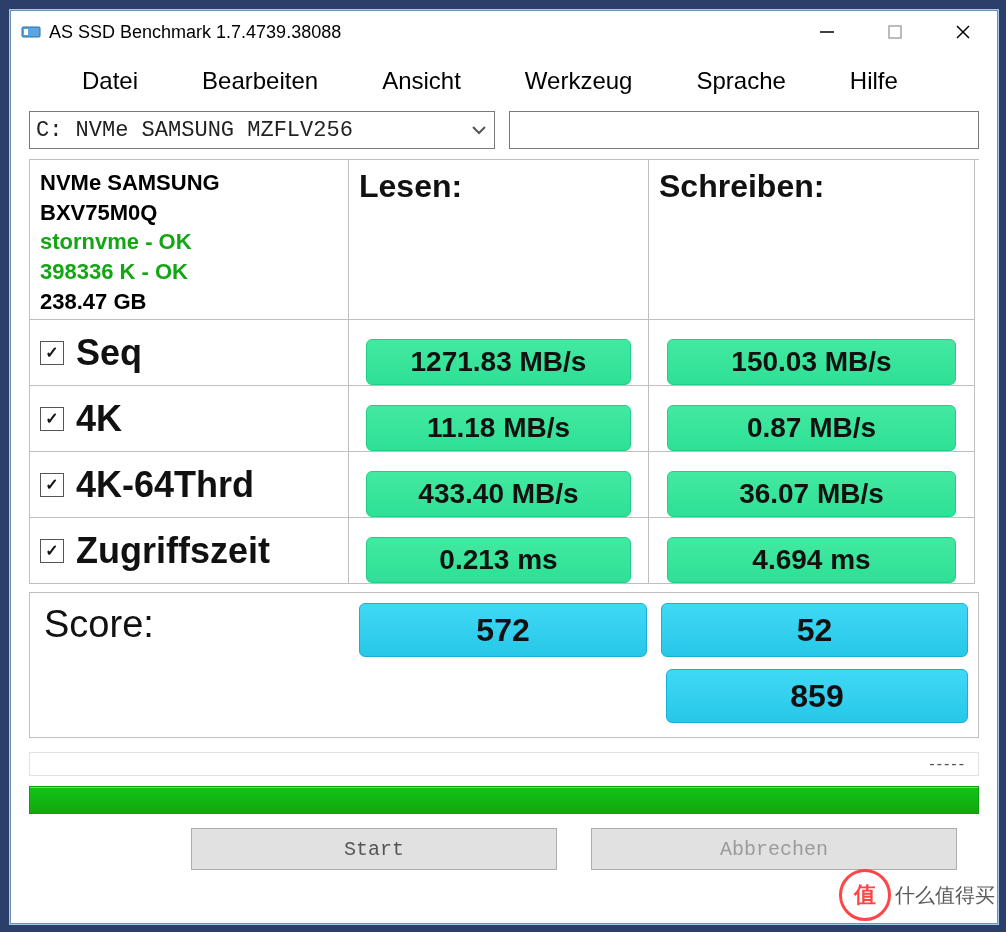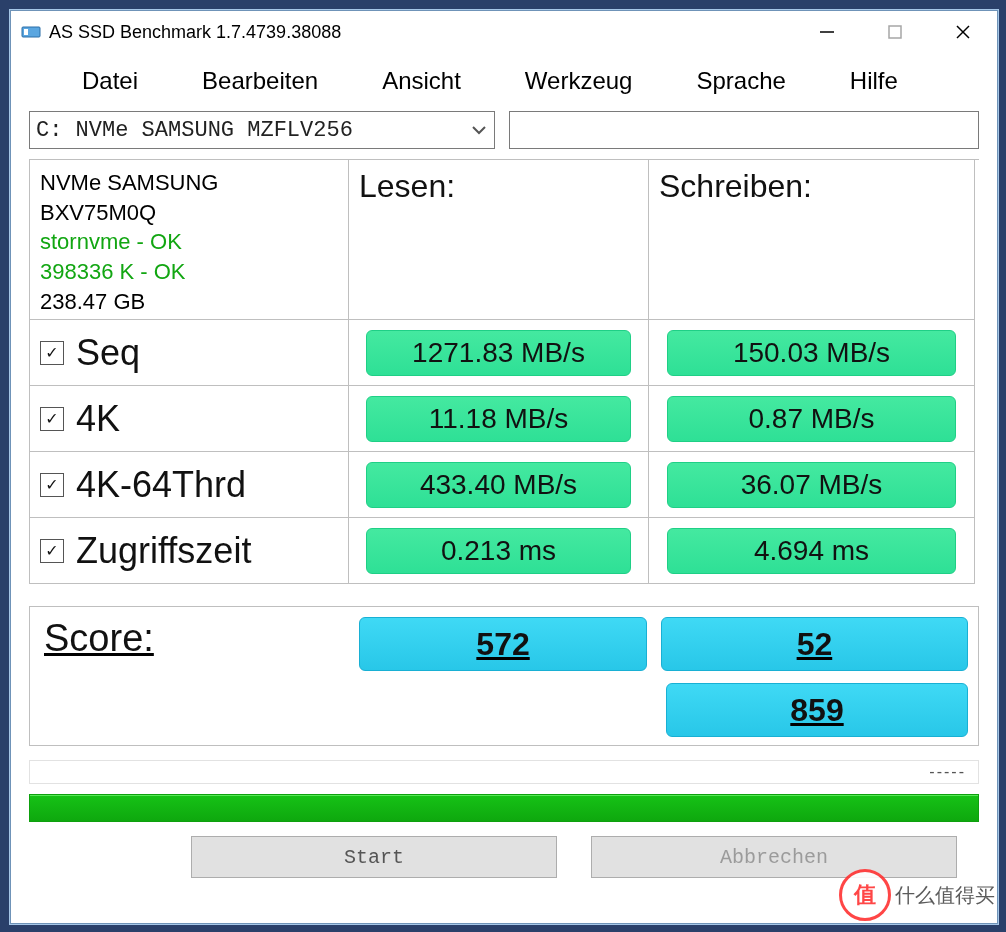--- a/index.html
+++ b/index.html
@@ -11,39 +11,39 @@
   .winbtn{width:68px;display:flex;align-items:center;justify-content:center;font-size:18px;color:#333;cursor:default;}
   .winbtn.max svg{opacity:.35;}
   .menubar{display:flex;align-items:flex-start;padding:10px 26px 8px 26px;gap:0;margin-left:35px;}
   .menuitem{font-size:24px;color:#000;padding:4px 10px;margin-right:44px;cursor:default;}
   .menuitem:last-child{margin-right:0;}
   .toprow{display:flex;align-items:center;padding:4px 18px 8px 18px;gap:14px;}
   .drive-select{flex:none;width:452px;height:36px;border:1px solid #7a7a7a;display:flex;align-items:center;padding:0 6px;position:relative;background:#fff;}
   .drive-select span{font-family:Consolas,"Courier New",monospace;font-size:22px;color:#222;}
   .drive-select .chev{margin-left:auto;}
   .searchbox{flex:1;height:36px;border:1px solid #7a7a7a;background:#fff;}
-  .grid{margin:2px 18px 8px 18px;border-top:1px solid #bfbfbf;}
+  .grid{margin:2px 18px 8px 18px;border-top:1px solid #bfbfbf;font-weight:bold;}
   .row{display:flex;}
   .cell{border:1px solid #bfbfbf;border-top:none;box-sizing:border-box;padding:0 10px;display:flex;align-items:center;}
   .row .cell:nth-child(1){width:320px;border-left:1px solid #bfbfbf;}
   .row .cell:nth-child(2){width:300px;border-left:none;}
   .row .cell:nth-child(3){width:326px;border-left:none;}
   .inforow{height:160px;}
   .inforow .cell{align-items:flex-start;padding-top:8px;}
   .devinfo{font-size:22px;line-height:1.35;}
   .devinfo .ok{color:#12a612;}
   .hlabel{font-size:32px;color:#111;}
   .testrow{height:66px;}
   .testlabel{display:flex;align-items:center;gap:12px;width:100%;}
   .chk{width:22px;height:22px;border:1px solid #555;display:inline-flex;align-items:center;justify-content:center;font-size:16px;color:#111;background:#fff;}
   .testlabel .txt{font-size:36px;color:#111;}
-  .pill-cell{justify-content:center;}
+  .pill-cell{justify-content:center;align-items:flex-end;}
   .pill{width:94%;height:44px;border-radius:6px;display:flex;align-items:center;justify-content:center;font-size:28px;color:#111;}
   .green{background:linear-gradient(#44e9a0,#2ee096);border:1px solid #1fcf86;}
-  .scorewrap{margin:22px 18px 0 18px;border:1px solid #bfbfbf;padding:10px 10px 8px 10px;text-decoration:underline;}
+  .scorewrap{margin:8px 18px 0 18px;border:1px solid #bfbfbf;padding:10px 10px 14px 10px;}
   .scoretop{display:flex;align-items:flex-start;gap:14px;}
   .scorelbl{font-size:38px;color:#111;width:308px;padding-left:4px;}
   .bluepill{height:52px;border-radius:6px;display:flex;align-items:center;justify-content:center;font-size:32px;color:#111;font-weight:600;background:linear-gradient(#3fd9f5,#28c7e8);border:1px solid #18b0d4;}
   .bp-read{width:292px;}
   .bp-write{width:312px;}
   .scorebot{display:flex;justify-content:flex-end;margin-top:12px;}
   .bp-total{width:300px;}
   .dashes{margin:14px 18px 0 18px;border:1px solid #e2e2e2;height:22px;display:flex;align-items:center;justify-content:flex-end;padding-right:12px;color:#555;font-size:16px;letter-spacing:2px;background:#fff;}
   .progress{margin:10px 18px 0 18px;height:26px;border:1px solid #0ea00e;background:linear-gradient(#16c216,#0ea80e);box-shadow:inset 0 1px 0 #56e856;}
   .btnrow{display:flex;gap:34px;margin:14px 18px 0 18px;padding-left:162px;align-items:flex-end;}

